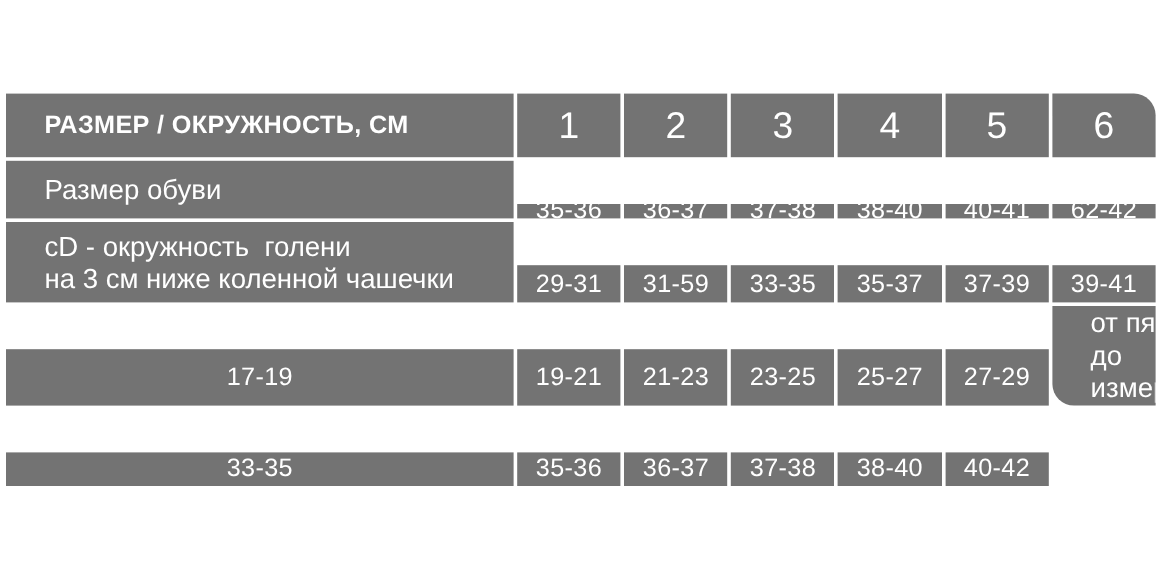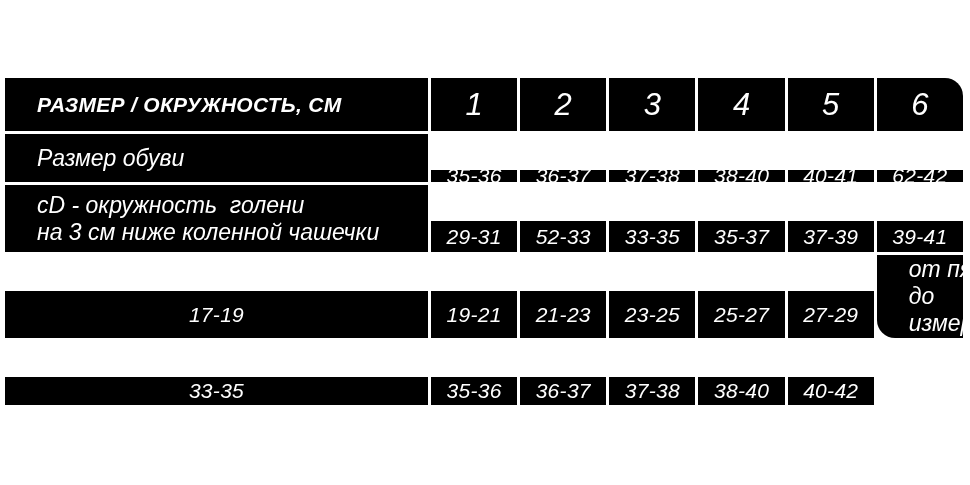--- a/index.html
+++ b/index.html
@@ -19,27 +19,26 @@
     left: 5px;
     top: 78px;
     width: 958px;
     height: 327px;
     display: grid;
     grid-template-columns: 423px repeat(6, 1fr);
     grid-template-rows: 53px 48px 67px 83px 64px;
     gap: 3px;
   }
   .cell {
-    background: #000000;
+    background: #737373;
     color: #ffffff;
     display: flex;
     align-items: center;
     justify-content: center;
     overflow: hidden;
-    font-style: italic;
   }
   .cell.label {
     justify-content: flex-start;
     padding-left: 32px;
     font-size: 23px;
     line-height: 27px;
     white-space: pre-wrap;
   }
   .cell.head.label {
     font-weight: bold;
@@ -75,21 +74,21 @@
     <div class="cell val">35-36</div>
     <div class="cell val">36-37</div>
     <div class="cell val">37-38</div>
     <div class="cell val">38-40</div>
     <div class="cell val">40-41</div>
     <div class="cell val">62-42</div>
 
     <div class="cell label">cD - окружность  голени
 на 3 см ниже коленной чашечки</div>
     <div class="cell val">29-31</div>
-    <div class="cell val">52-33</div>
+    <div class="cell val">31-59</div>
     <div class="cell val">33-35</div>
     <div class="cell val">35-37</div>
     <div class="cell val">37-39</div>
     <div class="cell val">39-41</div>
 
     <div class="cell val">17-19</div>
     <div class="cell val">19-21</div>
     <div class="cell val">21-23</div>
     <div class="cell val">23-25</div>
     <div class="cell val">25-27</div>

